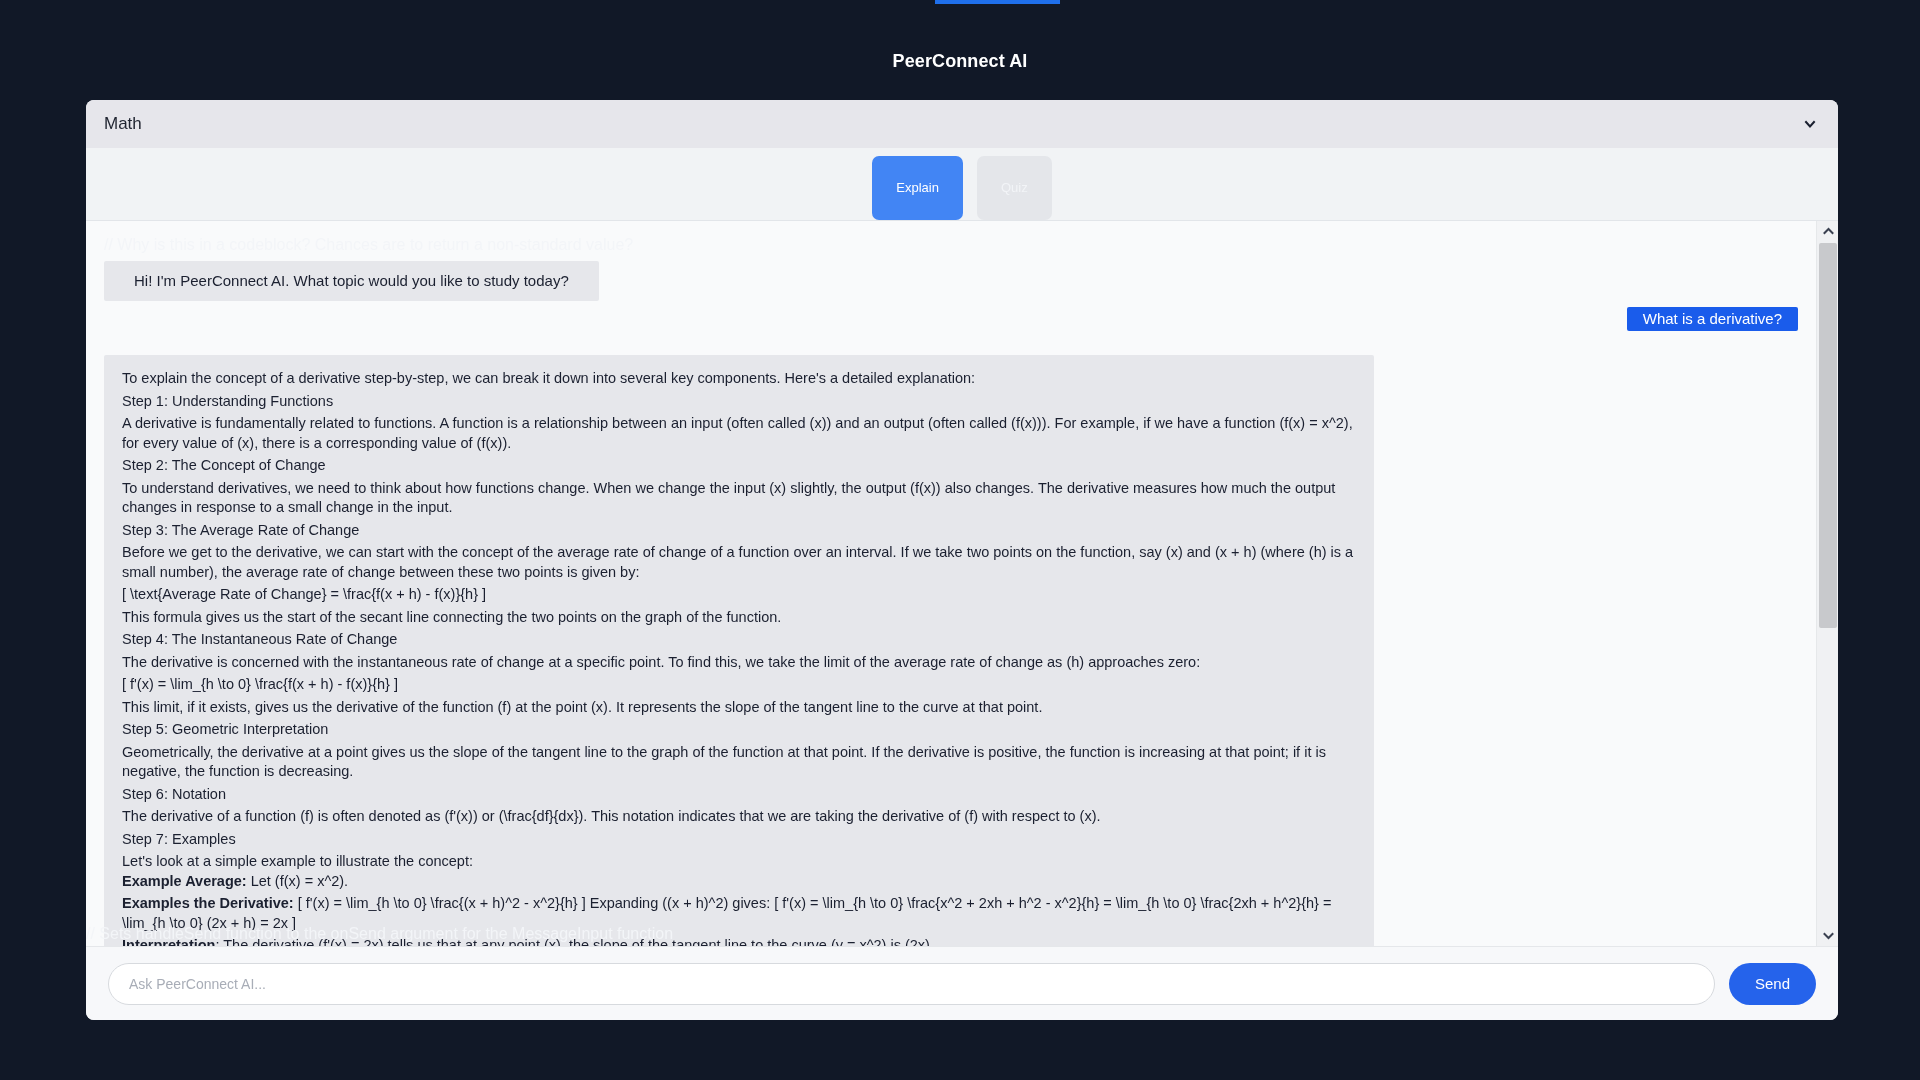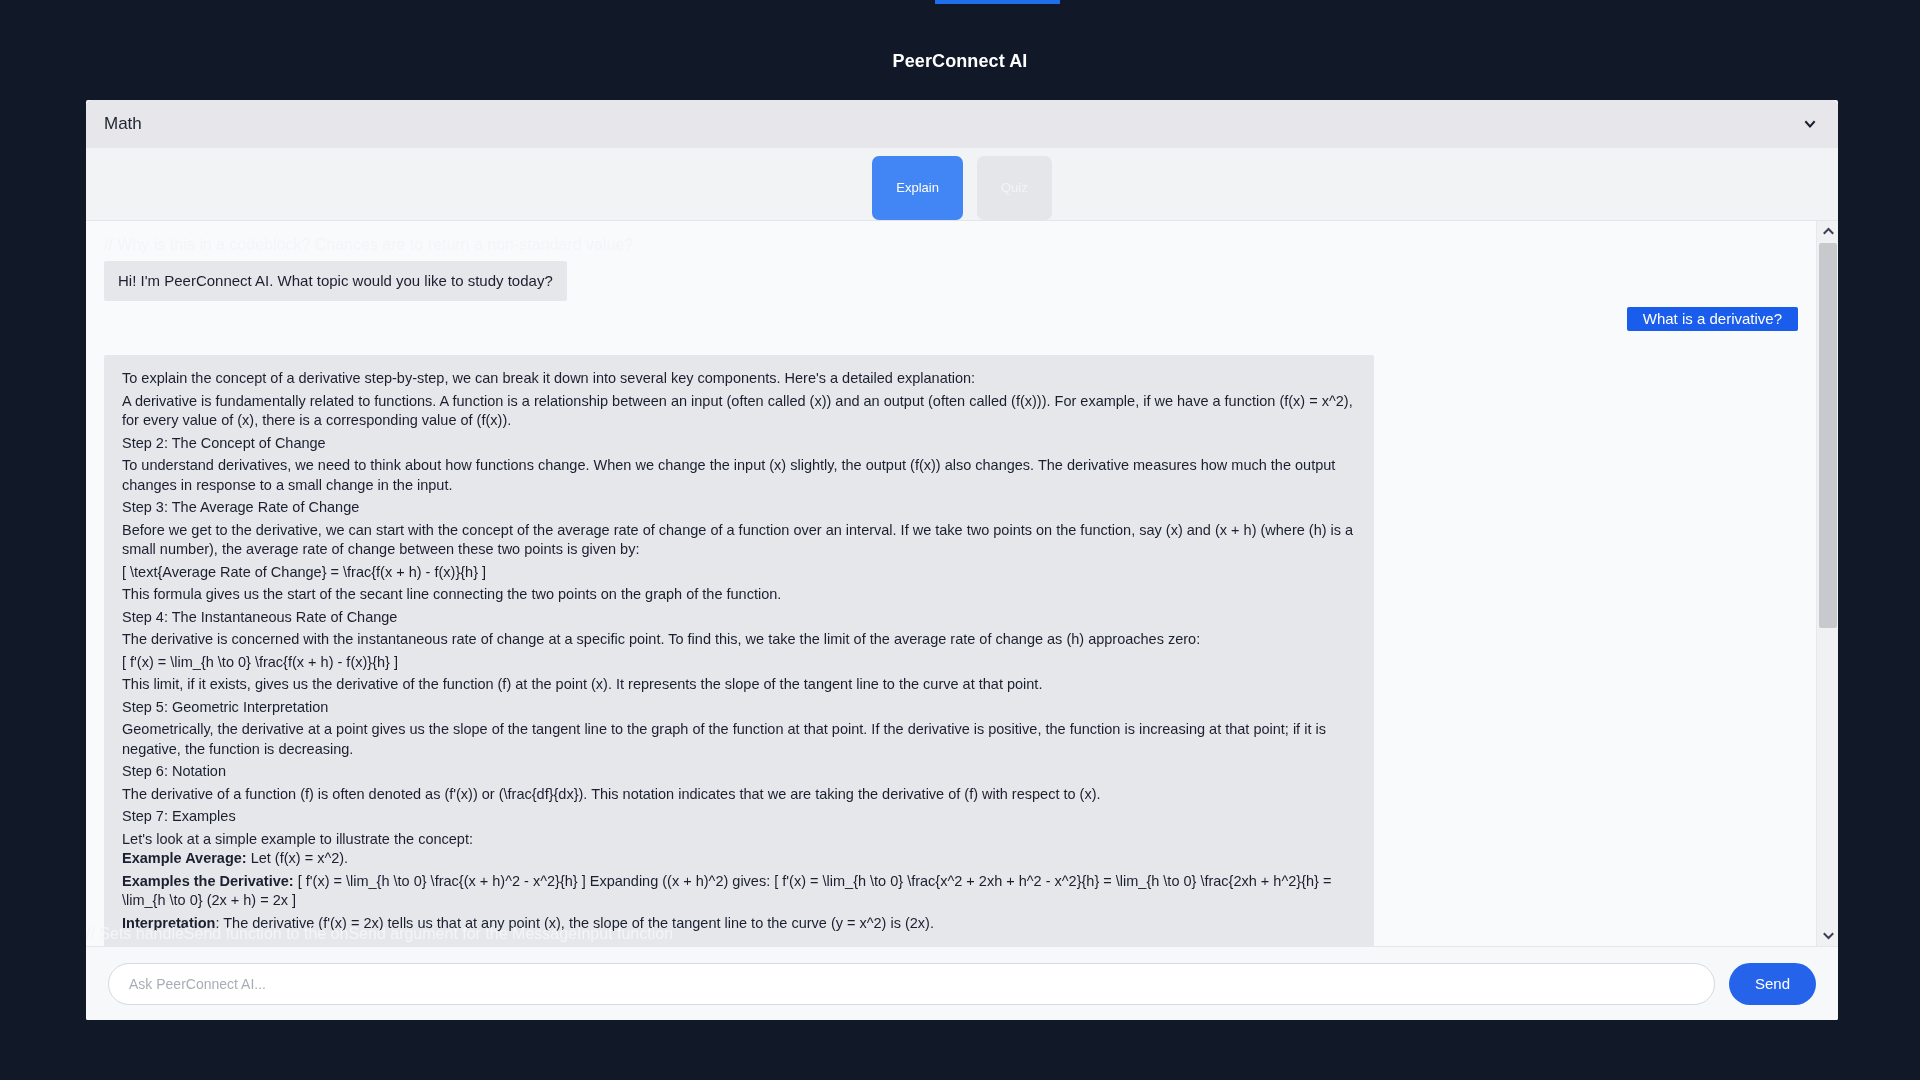--- a/index.html
+++ b/index.html
@@ -41,21 +41,21 @@
     letter-spacing: 0.1px;
   }
 
   .app-card {
     position: absolute;
     left: 86px;
     top: 100px;
     width: 1752px;
     height: 920px;
     background: #f7f8fa;
-    border-radius: 2px;
+    border-radius: 8px;
     overflow: hidden;
     display: flex;
     flex-direction: column;
   }
 
   
   .subject-select {
     position: relative;
     height: 48px;
     flex: 0 0 48px;
@@ -138,21 +138,21 @@
     padding-left: 0px;
   }
 
   .msg-row { display: flex; margin-top: 6px; }
   .msg-row.left { justify-content: flex-start; }
   .msg-row.right { justify-content: flex-end; }
 
   .bubble {
     font-size: 15px;
     line-height: 1.35;
-    padding: 10px 14px;
+    padding: 10px 30px;
     max-width: 1270px;
   }
   .bubble.assistant {
     background: #e6e7eb;
     color: #1b2030;
     border-radius: 2px;
   }
   .bubble.user {
     background: #1a5ceb;
     color: #ffffff;
@@ -275,20 +275,21 @@
         </div>
 
         <div class="msg-row right">
           <div class="bubble user">What is a derivative?</div>
         </div>
 
         <div class="msg-row left">
           <div class="bubble assistant long">
             <div>
                 <p>To explain the concept of a derivative step-by-step, we can break it down into several key components. Here's a detailed explanation:</p>
+                <p>Step 1: Understanding Functions</p>
                 <p>A derivative is fundamentally related to functions. A function is a relationship between an input (often called (x)) and an output (often called (f(x))). For example, if we have a function (f(x) = x^2), for every value of (x), there is a corresponding value of (f(x)).</p>
                 <p>Step 2: The Concept of Change</p>
                 <p>To understand derivatives, we need to think about how functions change. When we change the input (x) slightly, the output (f(x)) also changes. The derivative measures how much the output changes in response to a small change in the input.</p>
                 <p>Step 3: The Average Rate of Change</p>
                 <p>Before we get to the derivative, we can start with the concept of the average rate of change of a function over an interval. If we take two points on the function, say (x) and (x + h) (where (h) is a small number), the average rate of change between these two points is given by:</p>
                 <p>[ \text{Average Rate of Change} = \frac{f(x + h) - f(x)}{h} ]</p>
                 <p>This formula gives us the start of the secant line connecting the two points on the graph of the function.</p>
                 <p>Step 4: The Instantaneous Rate of Change</p>
                 <p>The derivative is concerned with the instantaneous rate of change at a specific point. To find this, we take the limit of the average rate of change as (h) approaches zero:</p>
                 <p>[ f'(x) = \lim_{h \to 0} \frac{f(x + h) - f(x)}{h} ]</p>

